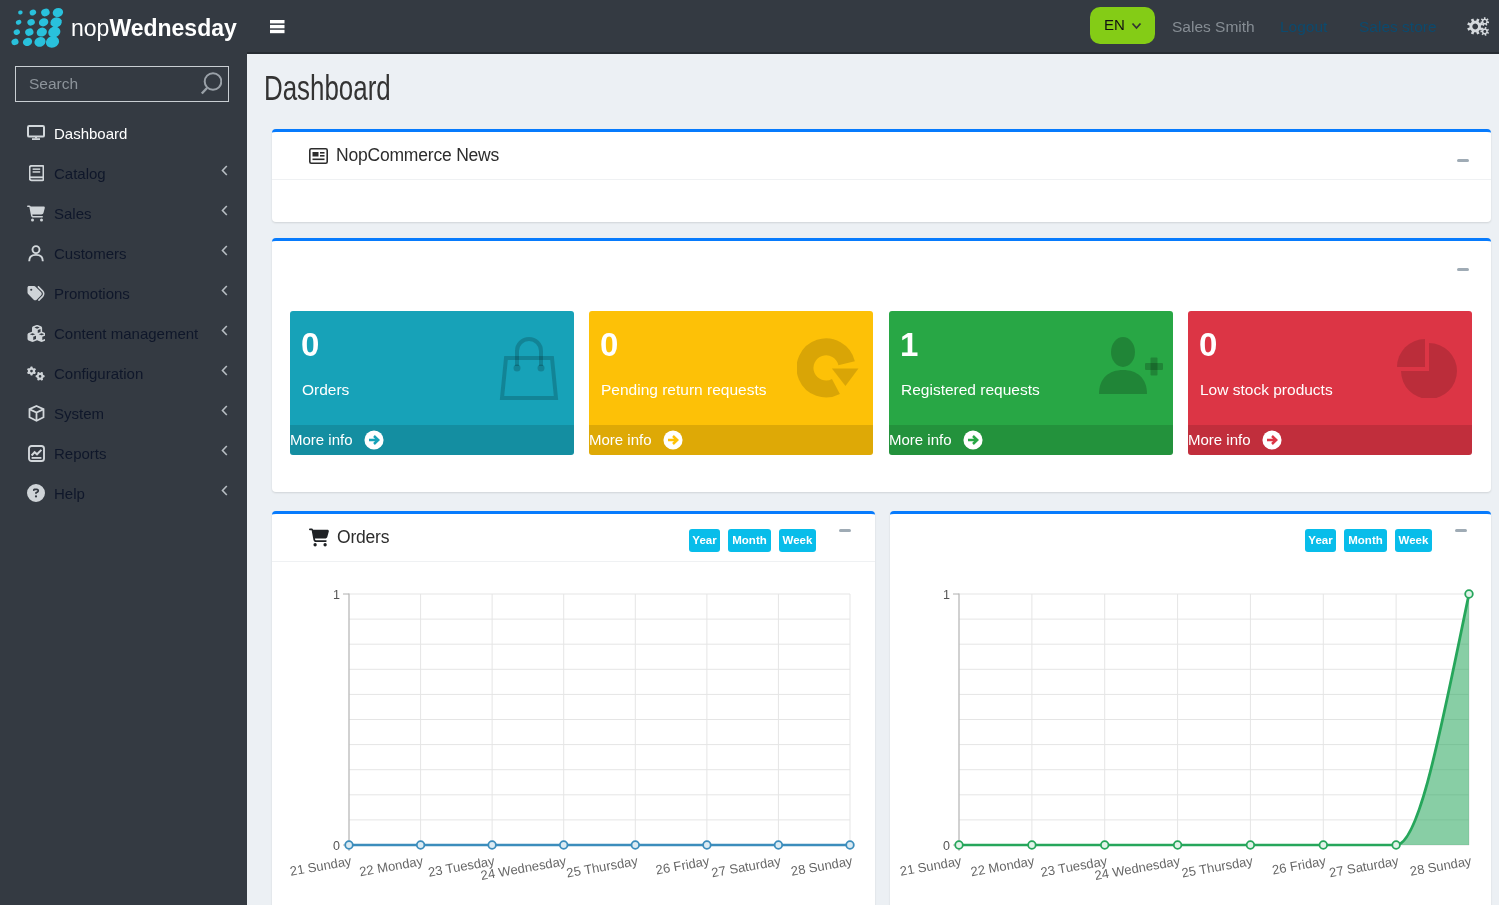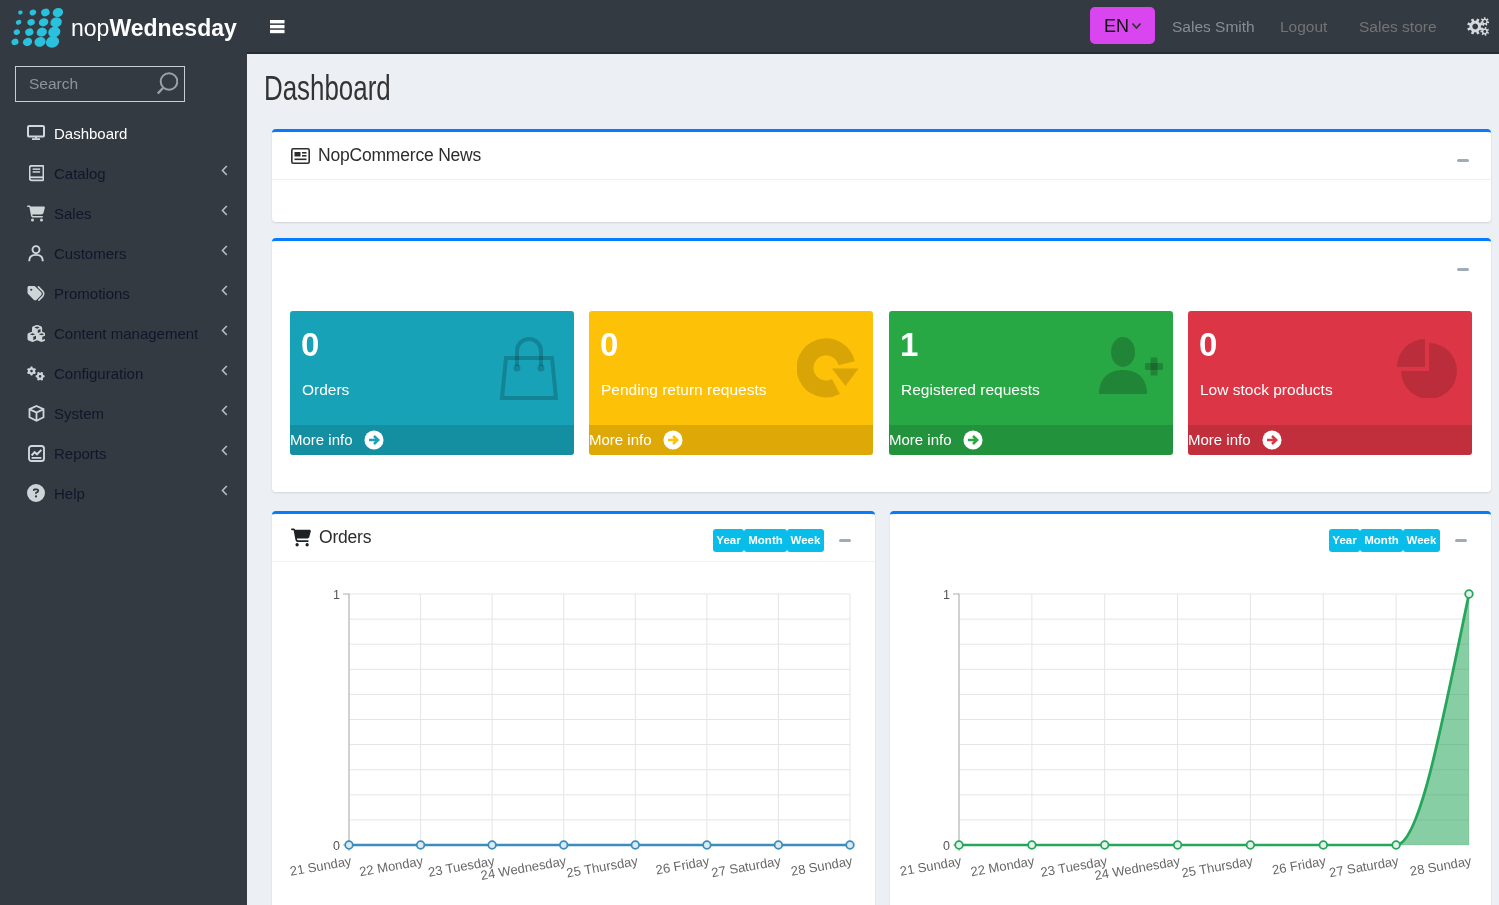--- a/index.html
+++ b/index.html
@@ -6,35 +6,35 @@
 html,body{width:1499px;height:905px;overflow:hidden}
 body{font-family:"Liberation Sans",sans-serif;}
 #page{position:relative;width:1499px;height:905px;background:#ecf0f4;overflow:hidden}
 .abs{position:absolute}
 
 #sidebar{position:absolute;left:0;top:0;width:247px;height:905px;background:#343a42}
 #topbar{position:absolute;left:247px;top:0;width:1252px;height:54px;background:#343a42;border-bottom:2px solid #272c32}
 #logo{position:absolute;left:0;top:0;width:247px;height:54px}
 #logotext{position:absolute;left:71px;top:15px;font-size:23px;color:#fff;letter-spacing:0}
 #logotext b{font-weight:700}
-#search{position:absolute;left:15px;top:66px;width:170px;height:36px;border:1.5px solid #c9ced3;background:transparent;color:#8d949b;font-size:15.5px;line-height:33px;padding-left:13px}
+#search{position:absolute;left:15px;top:66px;width:214px;height:36px;border:1.5px solid #c9ced3;background:transparent;color:#8d949b;font-size:15.5px;line-height:33px;padding-left:13px}
 .mi{position:absolute;left:0;width:247px;height:40px;display:flex;align-items:center;color:#0f172a;font-size:15px}
 .mi .ic{width:18px;height:18px;margin-left:27px;margin-right:9px;flex:none;display:flex;align-items:center;justify-content:center}
 .mi.active{color:#fff}
 .chev{position:absolute;right:19px;top:12px}
 
-.tb{position:absolute;top:0;height:54px;display:flex;align-items:center;color:#737373;font-size:15.5px}
-#ensel{position:absolute;left:1090px;top:7px;width:65px;height:37px;background:#d946ef;border-radius:5px;color:#111;font-size:18px}
+.tb{position:absolute;top:0;height:54px;display:flex;align-items:center;color:#0c4a6e;font-size:15.5px}
+#ensel{position:absolute;left:1090px;top:7px;width:65px;height:37px;background:#84cc16;border-radius:10px;color:#111;font-size:15px}
 #ensel span{position:absolute;left:14px;top:9px}
 
 .panel{position:absolute;background:#fff;border-top:3px solid #077bfd;border-radius:4px;box-shadow:0 1px 2px rgba(0,0,0,0.12)}
-.phead{height:48px;display:flex;align-items:center;padding-left:19px;font-size:17.5px;letter-spacing:-0.2px;color:#2d2d2d;border-bottom:1px solid #eff1f3}
+.phead{height:48px;display:flex;align-items:center;padding-left:37px;font-size:17.5px;letter-spacing:-0.2px;color:#2d2d2d;border-bottom:1px solid #eff1f3}
 .phead .hic{margin-right:8px;display:flex}
 .minus{position:absolute;width:12px;height:3px;background:#9fabb5;border-radius:1.5px;right:22px;top:27px}
-.btns{position:absolute;right:24px;top:15px;display:flex;align-items:center;}
+.btns{position:absolute;right:24px;top:15px;display:flex;gap:8px}
 .cbtn{height:23px;line-height:23px;background:#08bdea;color:#fff;font-size:11.5px;font-weight:700;text-align:center;border-radius:3px}
 
 .ibox{position:absolute;top:311px;width:284px;height:144px;border-radius:3px;color:#fff;overflow:hidden}
 .ibox .num{position:absolute;left:11px;top:19px;font-size:33px;font-weight:700;line-height:30px}
 .ibox .lbl{position:absolute;left:12px;top:70px;font-size:15.5px}
 .ibox .bic{position:absolute;left:208px;top:25px}
 .more{position:absolute;left:0;right:0;bottom:0;height:30px;background:rgba(0,0,0,0.12);text-align:left;font-size:15px;line-height:30px}
 .more svg{vertical-align:-5px;margin-left:7px}
 h1{position:absolute;left:264px;top:68px;font-size:35px;line-height:40px;font-weight:500;color:#333;transform:scaleX(0.74);transform-origin:left top}
 </style>

